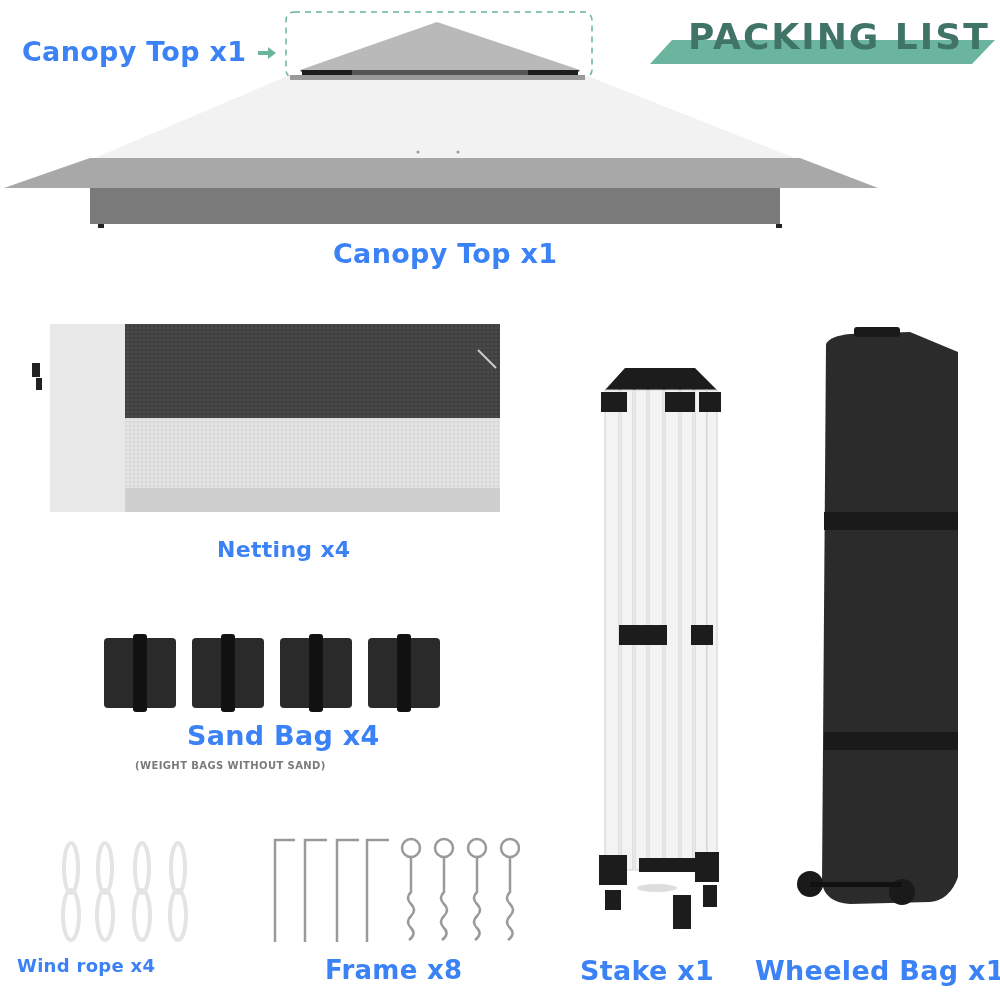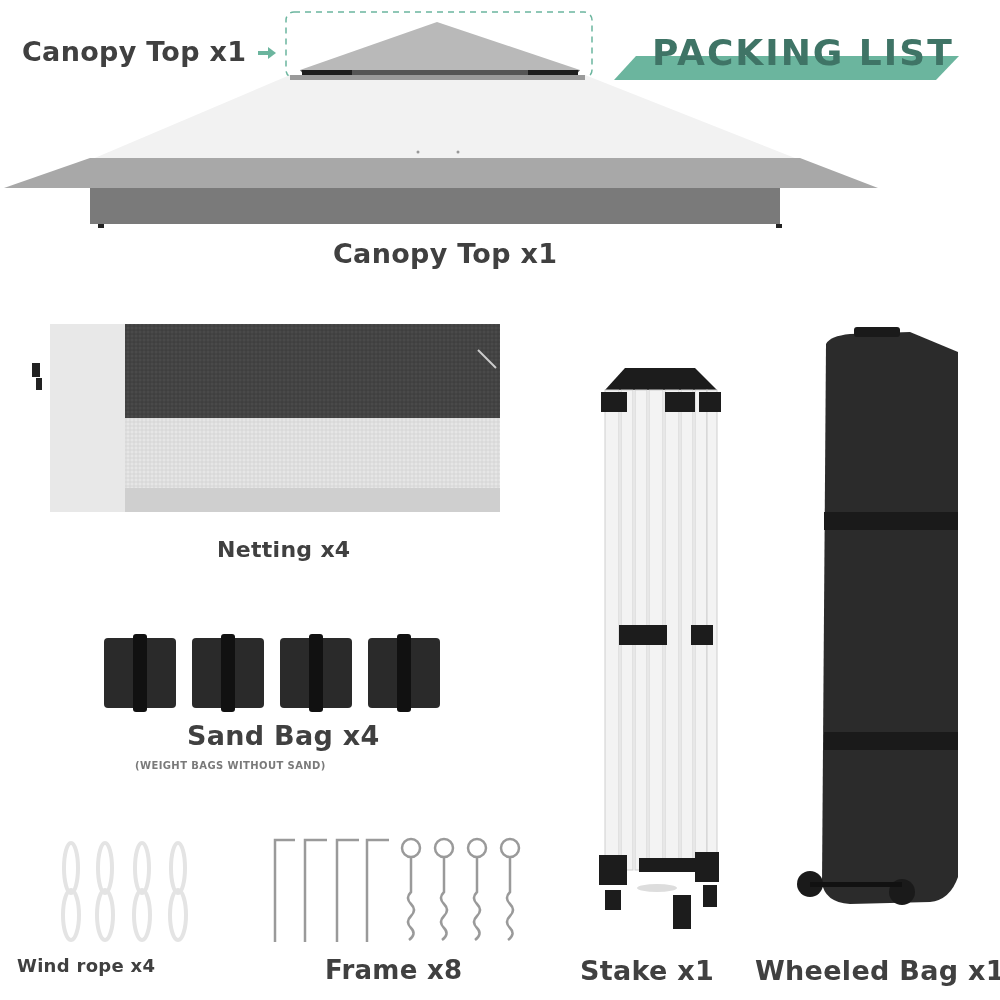--- a/index.html
+++ b/index.html
@@ -1,22 +1,22 @@
 <!DOCTYPE html>
 <html><head>
 <meta charset="utf-8">
 <style>
   html,body{margin:0;padding:0;background:#fff;}
   body{width:1000px;height:1000px;position:relative;overflow:hidden;font-family:"DejaVu Sans","Liberation Sans",sans-serif;}
   .abs{position:absolute;}
-  .label{position:absolute;color:#404040;font-weight:bold;white-space:nowrap;letter-spacing:0.3px;}
+  .label{position:absolute;color:#3b82f6;font-weight:bold;white-space:nowrap;letter-spacing:0.3px;}
   .sub{position:absolute;color:#7a7a7a;font-weight:bold;white-space:nowrap;font-size:10px;letter-spacing:0.4px;}
   svg{display:block;}
   
-  .banner{position:absolute;left:614px;top:10px;width:345px;height:60px;margin-top:16px;}
+  .banner{position:absolute;left:650px;top:10px;width:345px;height:60px;}
   .banner-text{position:absolute;left:38px;top:6px;font-size:36px;font-weight:bold;color:#3f7466;letter-spacing:2px;font-family:"DejaVu Sans","Liberation Sans",sans-serif;}
 </style>
 </head>
 <body>
 
 <div class="banner">
   <svg class="abs" style="left:0;top:30px" width="345" height="24">
     <polygon points="22,0 345,0 322,24 0,24" fill="#6bb59e"></polygon>
   </svg>
   <div class="banner-text">PACKING LIST</div>

